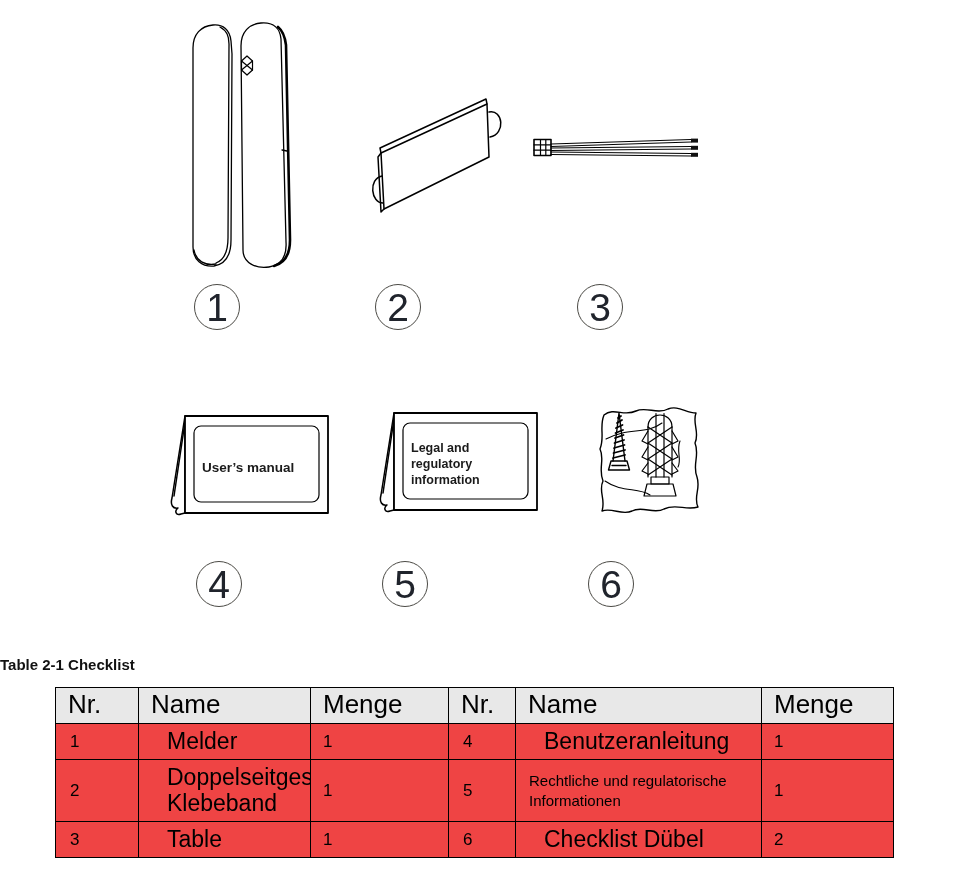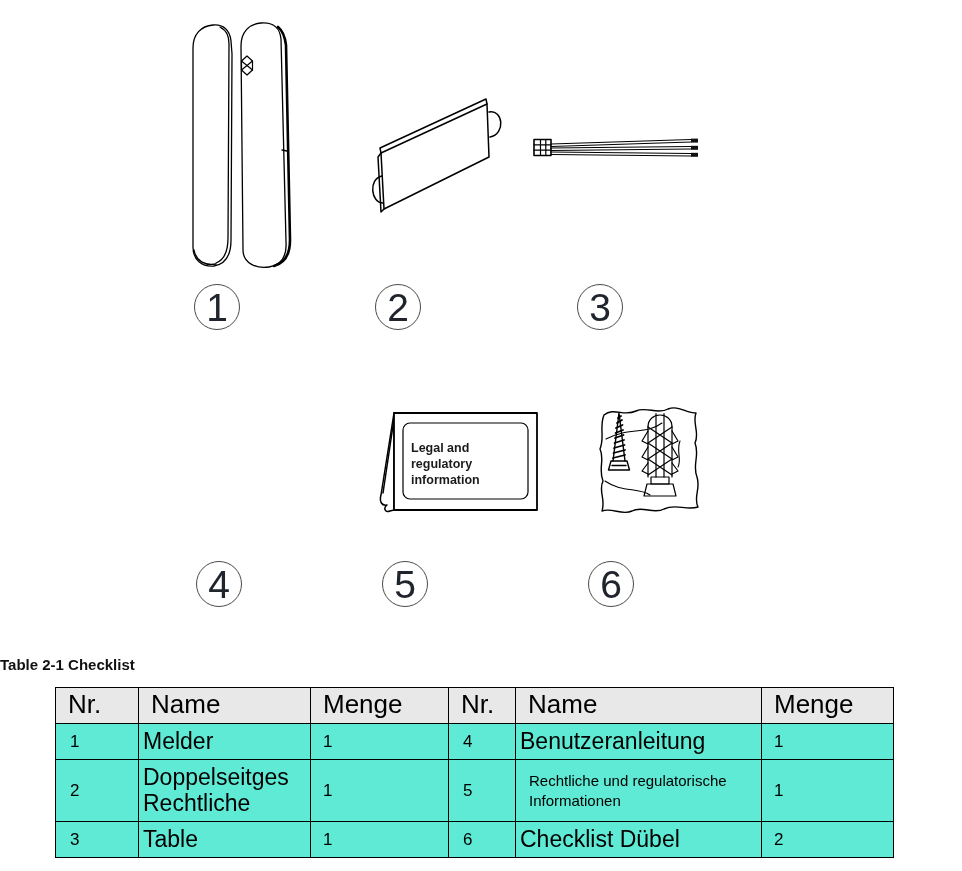--- a/index.html
+++ b/index.html
@@ -29,31 +29,31 @@
   .booklet.manual .cover-text{font-size:13.5px;}
   .booklet.legal .cover-text{font-size:12.5px;line-height:1.3;}
   
   .caption{
     position:absolute;left:0;top:656px;width:850px;text-align:left;
     font-size:15px;font-weight:600;color:#111;
   }
   
   table.checklist{
     position:absolute;left:55px;top:687px;width:838px;
-    border-collapse:collapse;table-layout:fixed;background:#5eead4;
+    border-collapse:collapse;table-layout:fixed;background:#ef4444;
   }
   table.checklist th,table.checklist td{
     border:1.8px solid #000;vertical-align:middle;overflow:hidden;
   }
   table.checklist th{
     background:#e8e8e8;font-size:26px;font-weight:400;text-align:left;
     padding:0 2px 2px 12px;
   }
   td.cell-num{font-size:17px;padding-left:14px;}
-  td.cell-name{font-size:23px;padding-left:4px;line-height:1.12;}
+  td.cell-name{font-size:23px;padding-left:28px;line-height:1.12;}
   td.cell-name.small{font-size:15px;line-height:1.3;padding-left:13px;}
   td.cell-qty{font-size:17px;padding-left:12px;}
 </style>
 </head>
 <body>
 
 <div class="page">
 
   <svg class="fig lineart" style="left:183px;top:14px;" width="120" height="262" viewBox="0 0 120 262" fill="none" stroke="#000" stroke-width="1.3" stroke-linejoin="round" stroke-linecap="round">
     <path fill="#fff" d="M10 34 C10 20 18 12 30 11 C40 10 47 16 48 27 L49 40 L48 226 C48 241 43 250 31 252 C19 253 10 246 10 233 Z"></path>
@@ -82,20 +82,29 @@
     <path d="M18 9 L158 4.5 M18 11.5 L158 7"></path>
     <path d="M18 13 L158 11.5 M18 15.5 L158 14"></path>
     <path d="M18 17 L158 18.5 M18 19.5 L158 21"></path>
     <g fill="#111" stroke="none">
       <rect x="158" y="3.6" width="7" height="4"></rect>
       <rect x="158" y="10.8" width="7" height="4"></rect>
       <rect x="158" y="17.8" width="7" height="4"></rect>
     </g>
   </svg>
 
+  <div class="booklet manual fig" style="left:170px;top:410px;width:164px;height:112px;">
+    <svg class="lineart" width="164" height="112" viewBox="0 0 164 112" fill="none" stroke="#000" stroke-width="1.5" stroke-linejoin="round" stroke-linecap="round">
+      <path fill="#fff" d="M15 6 L2 88 C0 95 3 99 8 98 C4 101 6 106 11 104 L15 103 Z"></path>
+      <path d="M15 12 L4 86"></path>
+      <rect fill="#fff" stroke-width="1.8" x="15" y="6" width="143" height="97"></rect>
+      <rect stroke-width="1.2" x="24" y="16" width="125" height="76" rx="7"></rect>
+    </svg>
+    <div class="cover-text">User’s manual</div>
+  </div>
 
   <div class="booklet legal fig" style="left:379px;top:407px;width:164px;height:112px;">
     <svg class="lineart" width="164" height="112" viewBox="0 0 164 112" fill="none" stroke="#000" stroke-width="1.5" stroke-linejoin="round" stroke-linecap="round">
       <path fill="#fff" d="M15 6 L2 88 C0 95 3 99 8 98 C4 101 6 106 11 104 L15 103 Z"></path>
       <path d="M15 12 L4 86"></path>
       <rect fill="#fff" stroke-width="1.8" x="15" y="6" width="143" height="97"></rect>
       <rect stroke-width="1.2" x="24" y="16" width="125" height="76" rx="7"></rect>
     </svg>
     <div class="cover-text">Legal and regulatory information</div>
   </div>
@@ -165,21 +174,21 @@
       <tr style="height:36px;">
         <td class="cell-num">1</td>
         <td class="cell-name">Melder</td>
         <td class="cell-qty">1</td>
         <td class="cell-num">4</td>
         <td class="cell-name">Benutzeranleitung</td>
         <td class="cell-qty">1</td>
       </tr>
       <tr style="height:62px;">
         <td class="cell-num">2</td>
-        <td class="cell-name">Doppelseitges Rechtliche</td>
+        <td class="cell-name">Doppelseitges Klebeband</td>
         <td class="cell-qty">1</td>
         <td class="cell-num">5</td>
         <td class="cell-name small">Rechtliche und regulatorische Informationen</td>
         <td class="cell-qty">1</td>
       </tr>
       <tr style="height:36px;">
         <td class="cell-num">3</td>
         <td class="cell-name">Table</td>
         <td class="cell-qty">1</td>
         <td class="cell-num">6</td>

